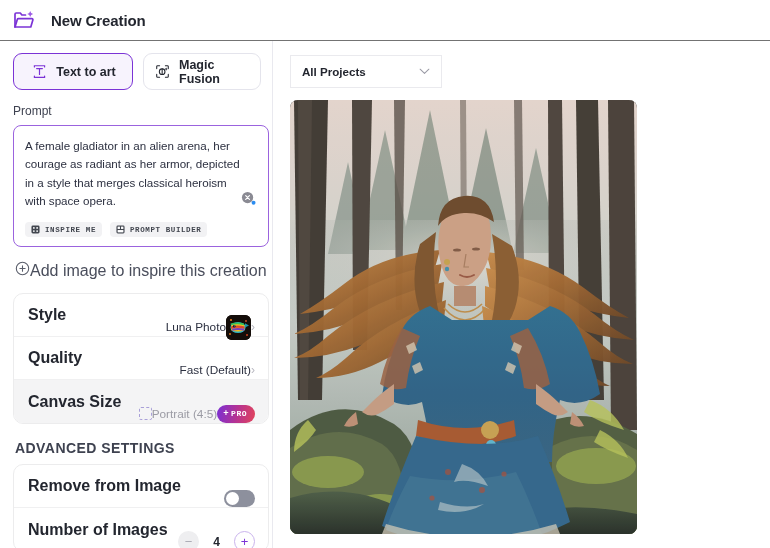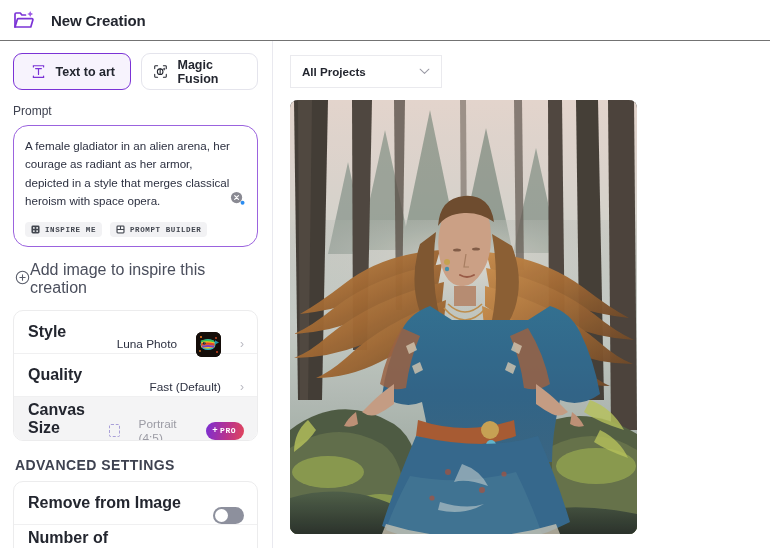--- a/index.html
+++ b/index.html
@@ -24,21 +24,21 @@
   .header-title {
     font-size: 15px; font-weight: 700; letter-spacing: -0.1px;
     color: #23262f; margin-left: 13px;
   }
 
   
   .body { flex: 1 1 auto; display: flex; min-height: 0; }
   .left {
     width: 273px; flex: 0 0 273px;
     border-right: 1px solid #e9e9ef;
-    padding: 12px 14px 0 13px;
+    padding: 12px 3px 0 13px;
     overflow: hidden;
     background: #fff;
   }
   .right { flex: 1 1 auto; padding: 14px 0 0 17px; overflow: hidden; background:#fff; }
 
   
   .tabs { display: flex; gap: 10px; margin-bottom: 14px; }
   .tab {
     height: 37px; display: flex; align-items: center; justify-content: center;
     gap: 8px; border-radius: 9px; font-size: 12.5px; font-weight: 600;
@@ -48,21 +48,21 @@
   .tab.active { border: 1.6px solid #7b33d6; background: #f7f3fd; }
   .tab-ico { width: 18px; height: 18px; display:flex; align-items:center; justify-content:center; }
   .tab-text-to-art { width: 120px; }
   .tab-magic-fusion { width: 118px; }
 
   
   .section-label {
     font-size: 12px; color: #3e4250; margin-bottom: 7px; font-weight: 400;
   }
   .prompt-box {
-    border: 1.4px solid #9b63de; border-radius: 15px;
+    border: 1.4px solid #9b63de; border-radius: 8px;
     background: #fff; padding: 11px 11px 9px 11px;
     position: relative;
   }
   .prompt-text {
     font-size: 11.6px; line-height: 1.58; color: #2c3040;
     white-space: pre-wrap; padding-right: 16px;
   }
   .prompt-clear {
     position: absolute; right: 12px; bottom: 40px;
     width: 15px; height: 15px;
@@ -87,21 +87,21 @@
   .card {
     border: 1px solid #ececed; border-radius: 10px; overflow: hidden; background:#fff;
   }
   .row {
     height: 43px; display: flex; align-items: center;
     padding: 0 13px 0 14px; border-bottom: 1px solid #f0f0f1;
     cursor: pointer;
   }
   .row:last-child { border-bottom: none; }
   .row-label { font-size: 16px; font-weight: 700; color: #23262f; }
-  .row-right { margin-left: auto; display: flex; align-items: center; gap: 19px; margin-top: 24px; }
+  .row-right { margin-left: auto; display: flex; align-items: center; gap: 0; margin-top: 24px; }
   .row-value { font-size: 11.8px; color: #2c3040; }
   .row-value.muted { color: #9b9ba4; }
   .chev { color: #b9b9c2; font-size: 12px; line-height: 1; }
   .thumb {
     width: 25px; height: 25px; border-radius: 6px; overflow: hidden;
     background: #120d0a; flex: 0 0 25px;
   }
   .row.locked { background: #f4f4f5; }
   .canvas-ico { width: 13px; height: 13px; border: 1.3px dashed #a9a0d8; border-radius: 2px; }
   .pro-badge {

